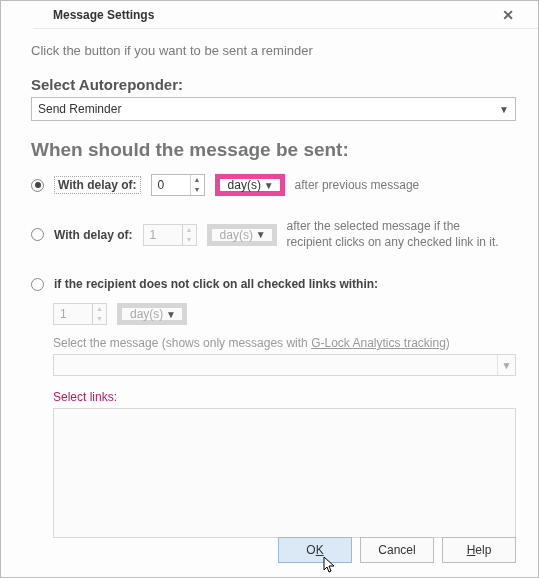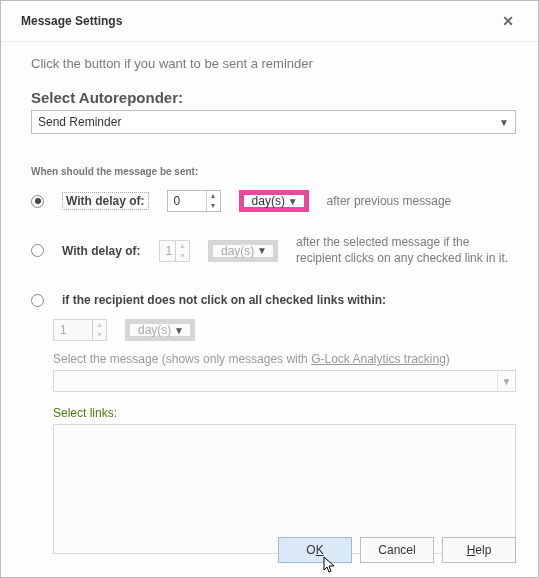--- a/index.html
+++ b/index.html
@@ -11,28 +11,29 @@
     background: #fff;
   }
   .window {
     width: 539px;
     height: 578px;
     border: 1px solid #bbb;
     background: #fdfdfd;
     position: relative;
   }
   .titlebar {
-    height: 41px;
+    height: 28px;
     display:flex;
     align-items:center;
     padding: 0 20px;
     border-bottom: 1px solid #e8e8e8;
     font-weight: bold;
     color:#333;
     font-size:12px;
+    margin-left:32px;
   }
   .titlebar .close {
     margin-left:auto;
     color:#666;
     font-size:14px;
     line-height:1;
     padding:2px 4px;
   }
   .content {
     padding: 14px 22px 4px 30px;
@@ -74,30 +75,30 @@
     background:#fafafa;
     padding:0 10px;
     font-size:12px;
     color:#333;
     display:inline-flex;
     align-items:center;
     justify-content:center;
     white-space:nowrap;
   }
   .section-title {
-    font-size:10px;
+    font-size:19px;
     font-weight:bold;
     color:#777;
-    margin-top:32px;
+    margin-top:18px;
     margin-bottom:12px;
   }
   .opt-row {
     display:flex;
     align-items:center;
-    gap:18px;
+    gap:10px;
     margin: 6px 0 14px 0;
     min-height:24px;
   }
   .opt-row.secondary { margin-top:22px; }
   .radio {
     width:13px;height:13px;
     border-radius:50%;
     border:1px solid #888;
     display:inline-flex;
     align-items:center;
@@ -190,21 +191,21 @@
     width:18px;
     text-align:center;
     font-size:10px;
     color:#aaa;
     border-left:1px solid #e4e4e4;
     height:100%;
     display:flex;align-items:center;justify-content:center;
   }
   .links-label{
     font-size:12px;
-    color:#4d7c0f;
+    color:#be185d;
     margin-top:14px;
   }
   .links-box {
     margin-top:4px;
     height:130px;
     border:1px solid #d8d8d8;
     background:#fbfbfb;
   }
   .footer {
     position:absolute;

